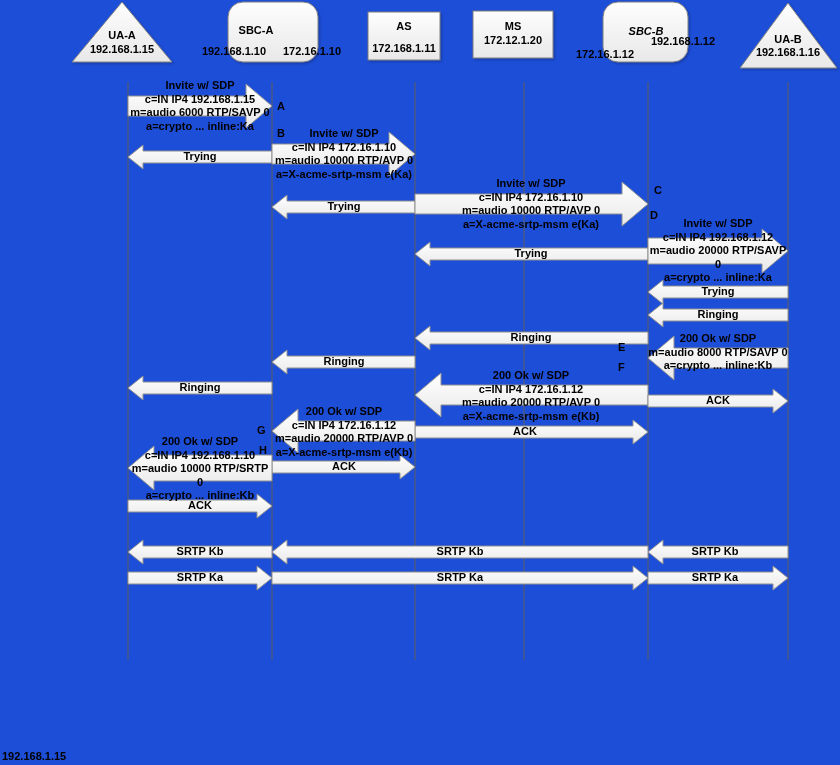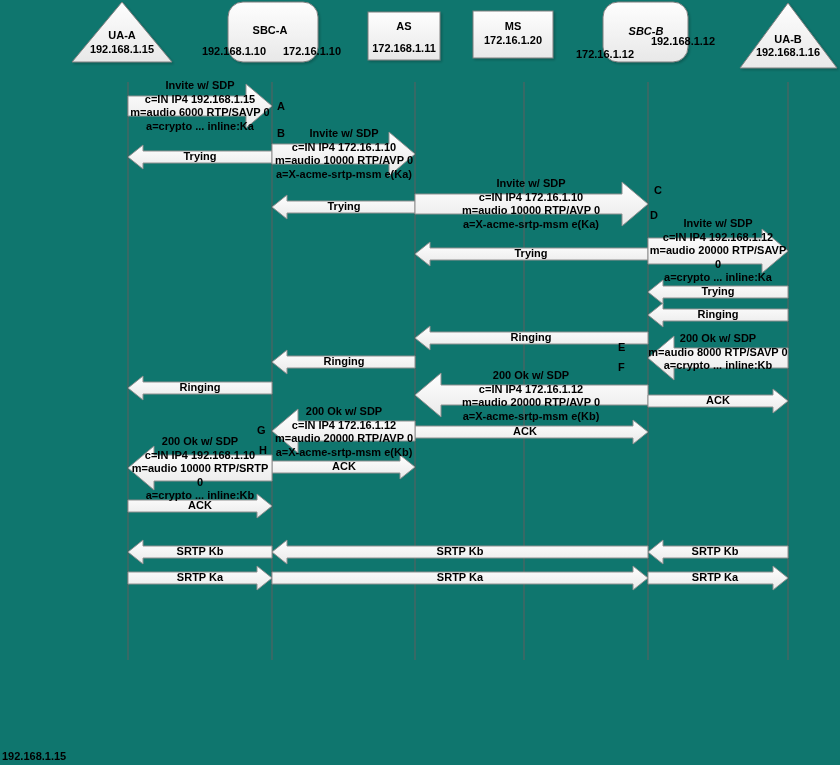--- a/index.html
+++ b/index.html
@@ -1,16 +1,16 @@
 <!DOCTYPE html>
 <html><head>
 <meta charset="utf-8">
 <style>
   html,body{margin:0;padding:0;background:#ffffff;}
-  #stage{position:relative;width:840px;height:765px;background:#0f766e;overflow:hidden;
+  #stage{position:relative;width:840px;height:765px;background:#1d4ed8;overflow:hidden;
          font-family:"Liberation Sans",sans-serif;}
   #diagram-svg{position:absolute;left:0;top:0;}
   .ovl{position:absolute;font-family:"Liberation Sans",sans-serif;font-weight:bold;
        font-size:11px;color:#000;text-align:center;white-space:nowrap;}
   .msg-line{line-height:13.5px;white-space:nowrap;}
   .small-label{line-height:11px;}
   .letter{line-height:11px;text-align:left;}
   .node-label{line-height:13px;}
   .footer{position:absolute;left:2px;top:750px;font-size:11px;font-weight:bold;color:#000;
           font-family:"Liberation Sans",sans-serif;}
@@ -75,27 +75,27 @@
         <rect x="368" y="12" width="72" height="48" rx="0" ry="0" fill="url(#nodeGrad)" stroke="#7f7f7f" stroke-width="1" filter="url(#nodeShadow)"></rect>
         <rect x="473" y="11" width="80" height="47" rx="0" ry="0" fill="url(#nodeGrad)" stroke="#7f7f7f" stroke-width="1" filter="url(#nodeShadow)"></rect>
         <rect x="603" y="2" width="85" height="60" rx="15" ry="15" fill="url(#nodeGrad)" stroke="#7f7f7f" stroke-width="1" filter="url(#nodeShadow)"></rect>
         <polygon points="788,3 740,68 837,68" fill="url(#nodeGrad)" stroke="#7f7f7f" stroke-width="1" filter="url(#nodeShadow)"></polygon>
       </g>
   </svg>
 
   <div id="overlay">
       <div class="ovl node-label" style="left: 62px; top: 29px; width: 120px;">UA-A</div>
       <div class="ovl node-label" style="left: 62px; top: 43px; width: 120px;">192.168.1.15</div>
-      <div class="ovl node-label" style="left: 210px; top: 24px; width: 120px;">SBC-A</div>
+      <div class="ovl node-label" style="left: 196px; top: 24px; width: 120px;">SBC-A</div>
       <div class="ovl node-label" style="left: 174px; top: 45px; width: 120px;">192.168.1.10</div>
       <div class="ovl node-label" style="left: 252px; top: 45px; width: 120px;">172.16.1.10</div>
       <div class="ovl node-label" style="left: 344px; top: 20px; width: 120px;">AS</div>
       <div class="ovl node-label" style="left: 344px; top: 42px; width: 120px;">172.168.1.11</div>
       <div class="ovl node-label" style="left: 453px; top: 20px; width: 120px;">MS</div>
-      <div class="ovl node-label" style="left: 453px; top: 34px; width: 120px;">172.16.1.20</div>
+      <div class="ovl node-label" style="left: 453px; top: 34px; width: 120px;">172.12.1.20</div>
       <div class="ovl node-label" style="left: 586px; top: 25px; width: 120px; font-style: italic;">SBC-B</div>
       <div class="ovl node-label" style="left: 545px; top: 48px; width: 120px;">172.16.1.12</div>
       <div class="ovl node-label" style="left: 623px; top: 35px; width: 120px;">192.168.1.12</div>
       <div class="ovl node-label" style="left: 728px; top: 33px; width: 120px;">UA-B</div>
       <div class="ovl node-label" style="left: 728px; top: 46px; width: 120px;">192.168.1.16</div>
       <div class="ovl" style="left: 100px; top: 79px; width: 200px;">
         <div class="msg-line">Invite w/ SDP</div>
         <div class="msg-line">c=IN IP4 192.168.1.15</div>
         <div class="msg-line">m=audio 6000 RTP/SAVP 0</div>
         <div class="msg-line">a=crypto ... inline:Ka</div>

